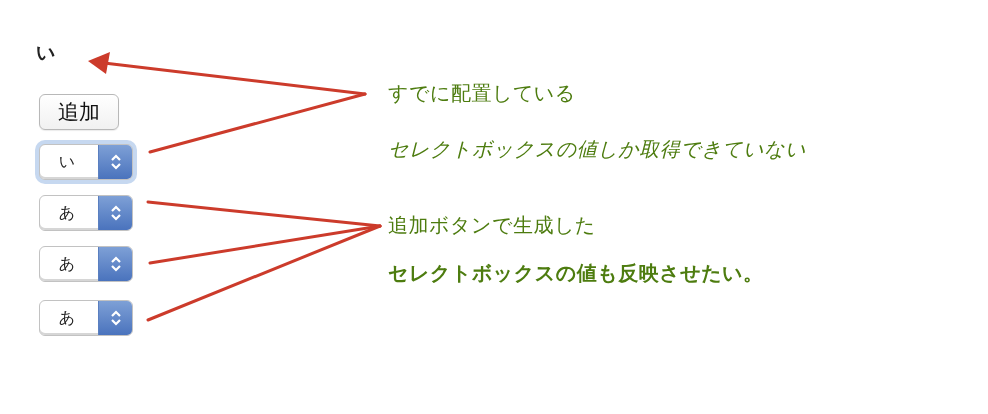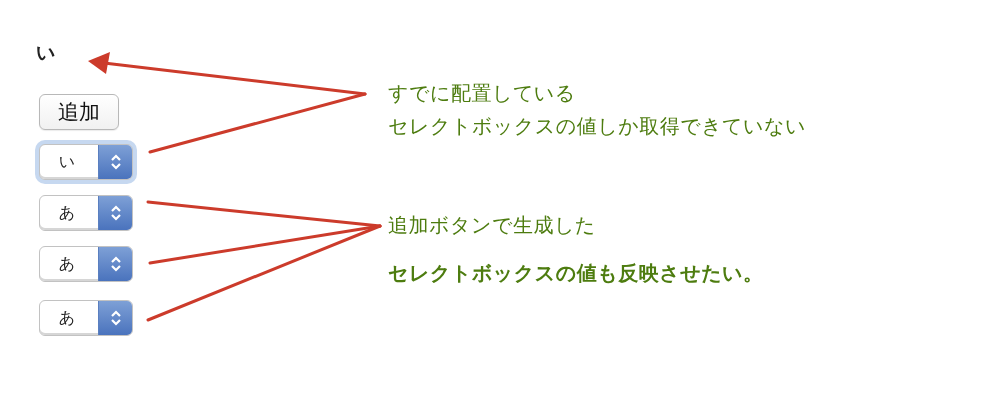--- a/index.html
+++ b/index.html
@@ -71,15 +71,15 @@
     <line x1="104" y1="63" x2="365" y2="94"></line>
     <line x1="365" y1="94" x2="150" y2="152"></line>
     <line x1="148" y1="202" x2="380" y2="226"></line>
     <line x1="150" y1="263" x2="380" y2="226"></line>
     <line x1="148" y1="320" x2="380" y2="226"></line>
   </g>
   <polygon points="88,61 110,52 106,74" fill="#cc3b2b"></polygon>
 </svg>
 
 <div class="note" style="left:388px; top:80px;">すでに配置している</div>
-<div class="note" style="left:388px; top:113px;">セレクトボックスの値しか取得できていない</div>
+<div class="note" style="left:388px; top:136px;font-style:italic;">セレクトボックスの値しか取得できていない</div>
 <div class="note" style="left:388px; top:212px;">追加ボタンで生成した</div>
 <div class="note" style="left:388px; top:260px;font-weight:bold;">セレクトボックスの値も反映させたい。</div>
 
 </body></html>

